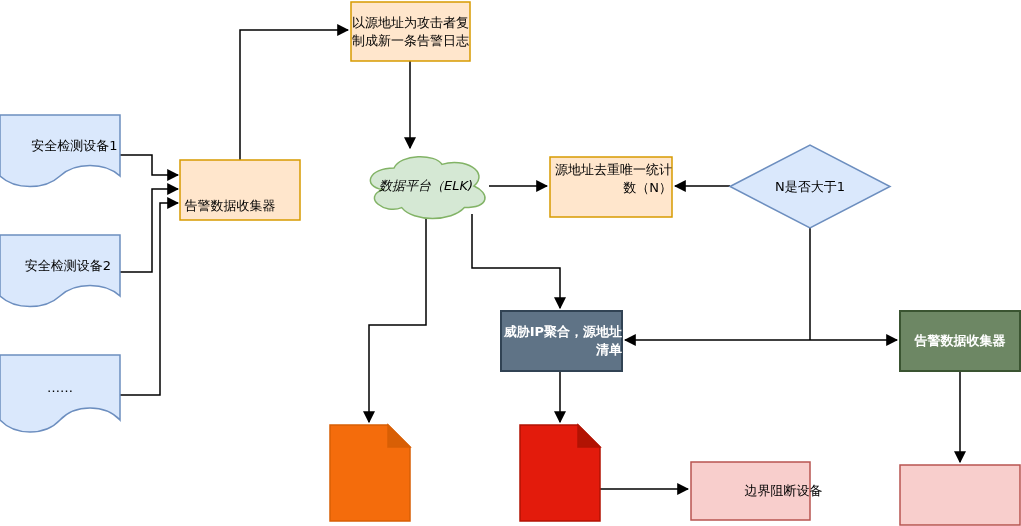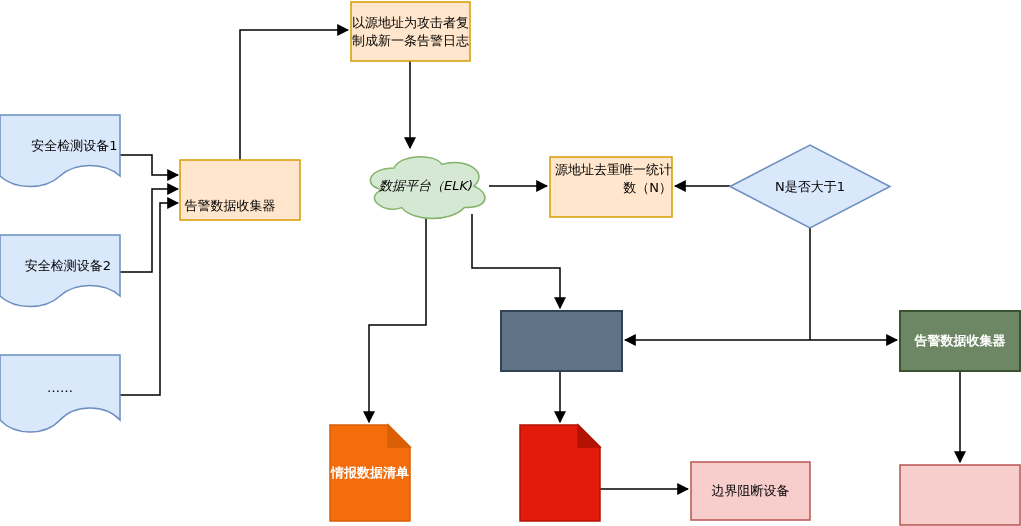--- a/index.html
+++ b/index.html
@@ -89,17 +89,17 @@
   </svg>
 
   <div class="label" style="left:0;top:115px;width:101px;height:61px;padding-left:24px;">安全检测设备1</div>
   <div class="label" style="left:0;top:235px;width:136px;height:61px;">安全检测设备2</div>
   <div class="label" style="left:0;top:355px;width:120px;height:65px;">……</div>
   <div class="label" style="left:180px;top:176px;width:100px;height:60px;">告警数据收集器</div>
   <div class="label" style="left:352px;top:3px;width:117px;height:57px;">以源地址为攻击者复制成新一条告警日志</div>
   <div class="label" style="left:362px;top:150px;width:128px;height:72px;font-style:italic;">数据平台（ELK)</div>
   <div class="label" style="left:550px;top:157px;width:122px;height:44px;">源地址去重唯一统计数（N）</div>
   <div class="label" style="left:730px;top:145px;width:160px;height:83px;">N是否大于1</div>
+  <div class="label white" style="left:502px;top:311px;width:120px;height:60px;">威胁IP聚合，源地址清单</div>
   <div class="label white" style="left:900px;top:311px;width:120px;height:60px;">告警数据收集器</div>
-  <div class="label white" style="left:330px;top:425px;width:80px;height:96px;">情报数据清单</div>
-  <div class="label" style="left:691px;top:462px;width:119px;height:58px;">边界阻断设备</div>
+  <div class="label" style="left:724px;top:462px;width:119px;height:58px;">边界阻断设备</div>
 
 </div>
 
 </body></html>

